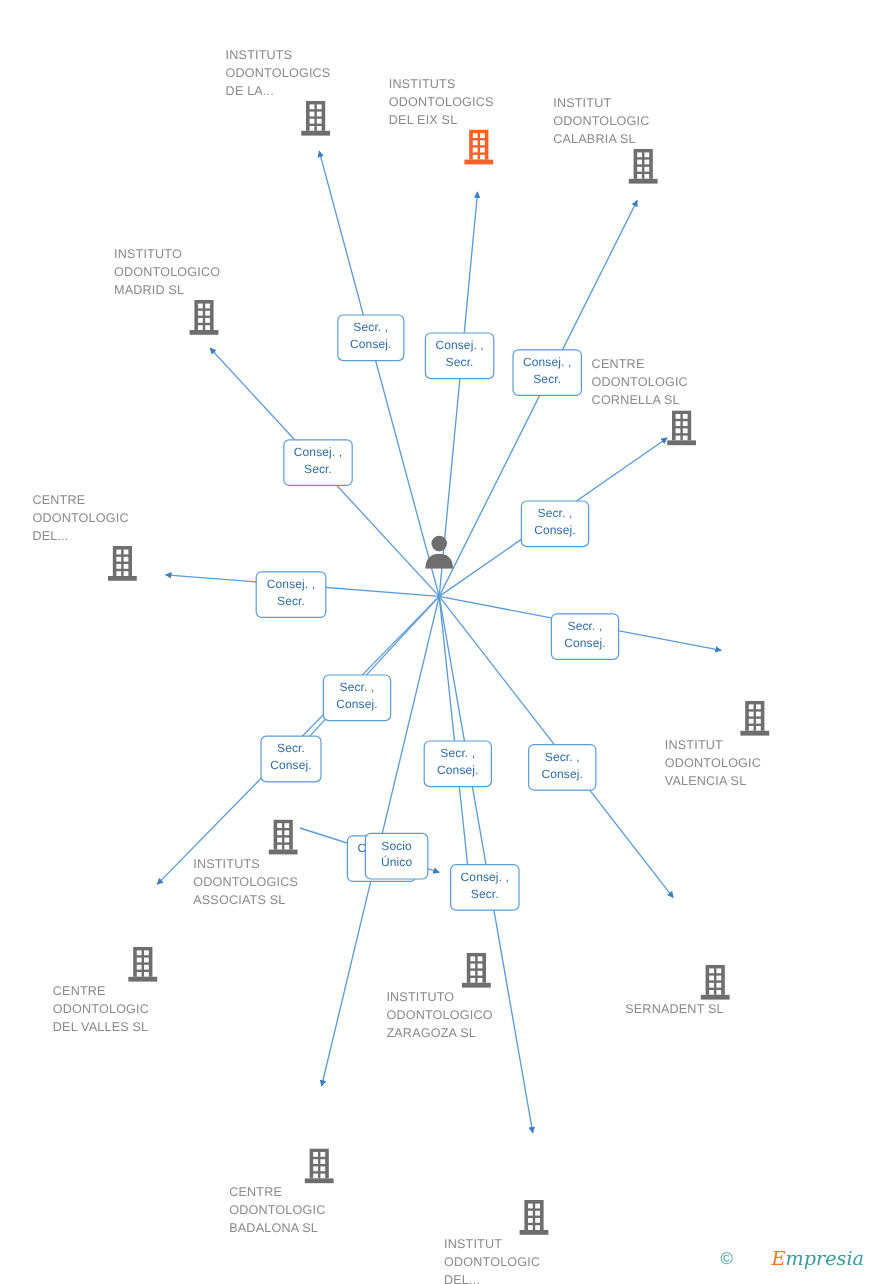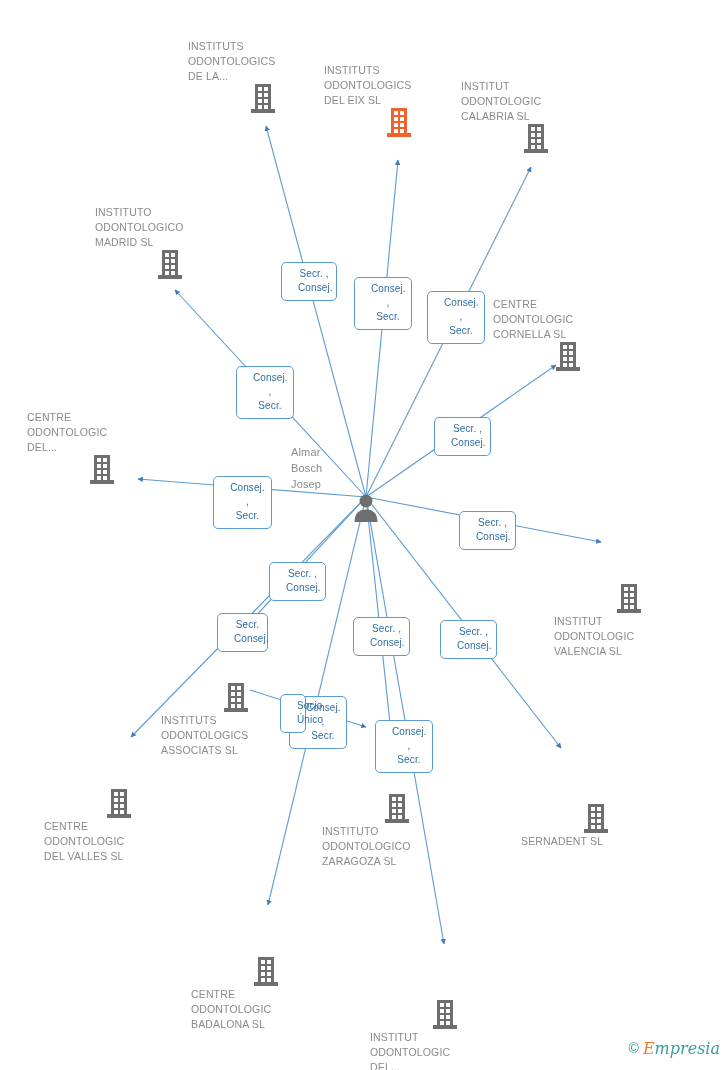--- a/index.html
+++ b/index.html
@@ -48,21 +48,21 @@
   }
   .edge-label {
     position: absolute;
     border: 1.2px solid #5b9bd5;
     border-radius: 5px;
     background: #ffffff;
     color: #2e6da4;
     font-size: 10px;
     line-height: 14px;
     text-align: center;
-    padding: 4px 6px 5px 16px;
+    padding: 4px 6px 5px 6px;
     white-space: pre-line;
     box-sizing: border-box;
     letter-spacing: 0.1px;
   }
   #watermark {
     position: absolute;
     right: 8px;
     bottom: 12px;
     font-size: 15px;
     white-space: nowrap;
@@ -70,20 +70,21 @@
   #watermark .c-mark {
     color: #3a9c9c;
     font-size: 14px;
     vertical-align: middle;
   }
   #watermark .brand {
     font-family: "DejaVu Serif", serif;
     font-style: italic;
     font-size: 16px;
     vertical-align: middle;
+    margin-left: 28px;
   }
   #watermark .brand .e { color: #f2782a; }
   #watermark .brand .rest { color: #3a9c9c; }
 </style>
 </head>
 <body>
 
 <div id="canvas">
 
   <svg id="edge-layer" viewBox="0 0 728 1070" xmlns="http://www.w3.org/2000/svg">
@@ -188,23 +189,21 @@
             <rect x="9" y="3" width="4" height="4" fill="#fff"></rect>
             <rect x="15" y="3" width="4" height="4" fill="#fff"></rect>
             <rect x="9" y="9" width="4" height="4" fill="#fff"></rect>
             <rect x="15" y="9" width="4" height="4" fill="#fff"></rect>
             <rect x="9" y="15" width="4" height="4" fill="#fff"></rect>
             <rect x="15" y="15" width="4" height="4" fill="#fff"></rect>
             <rect x="9" y="21" width="4" height="4" fill="#fff"></rect>
             <rect x="15" y="21" width="4" height="4" fill="#fff"></rect>
             <rect x="2" y="25" width="24" height="4" fill="#6e6e6e"></rect>
           </svg></span></div>
-      <div class="node" style="left: 366px; top: 444px;"><div class="node-label person">Almar
-Bosch
-Josep</div><span><svg class="bldg" width="30" height="30" viewBox="0 0 30 30" xmlns="http://www.w3.org/2000/svg" aria-hidden="true">
+      <div class="node" style="left: 366px; top: 444px;"><span><svg class="bldg" width="30" height="30" viewBox="0 0 30 30" xmlns="http://www.w3.org/2000/svg" aria-hidden="true">
             <circle cx="15" cy="9" r="6.5" fill="#6e6e6e"></circle>
             <path d="M3.5 30 C3.5 20.5 9 17.5 15 17.5 C21 17.5 26.5 20.5 26.5 30 Z" fill="#6e6e6e"></path>
           </svg></span></div>
       <div class="node" style="left: 629px; top: 584px;"><span><svg class="bldg" width="28" height="30" viewBox="0 0 28 30" xmlns="http://www.w3.org/2000/svg" aria-hidden="true">
             <rect x="6" y="0" width="16" height="25" fill="#6e6e6e"></rect>
             <rect x="9" y="3" width="4" height="4" fill="#fff"></rect>
             <rect x="15" y="3" width="4" height="4" fill="#fff"></rect>
             <rect x="9" y="9" width="4" height="4" fill="#fff"></rect>
             <rect x="15" y="9" width="4" height="4" fill="#fff"></rect>
             <rect x="9" y="15" width="4" height="4" fill="#fff"></rect>
@@ -316,21 +315,21 @@
       <div class="edge-label" style="left: 269px; top: 562px; width: 57px; min-height: 34px;">Secr. ,
 Consej.</div>
       <div class="edge-label" style="left: 217px; top: 613px; width: 51px; min-height: 34px;">Secr.
 Consej.</div>
       <div class="edge-label" style="left: 353px; top: 617px; width: 57px; min-height: 34px;">Secr. ,
 Consej.</div>
       <div class="edge-label" style="left: 440px; top: 620px; width: 57px; min-height: 34px;">Secr. ,
 Consej.</div>
       <div class="edge-label" style="left: 289px; top: 696px; width: 58px; min-height: 34px;">Consej. ,
 Secr.</div>
-      <div class="edge-label" style="left: 280px; top: 694px; width: 26px; min-height: 34px;">Socio
+      <div class="edge-label" style="left: 304px; top: 694px; width: 53px; min-height: 34px;">Socio
 Único</div>
       <div class="edge-label" style="left: 375px; top: 720px; width: 58px; min-height: 34px;">Consej. ,
 Secr.</div>
     </div>
 
   <div id="watermark">
     <span class="c-mark">©</span>
     <span class="brand"><span class="e">E</span><span class="rest">mpresia</span></span>
   </div>
 

